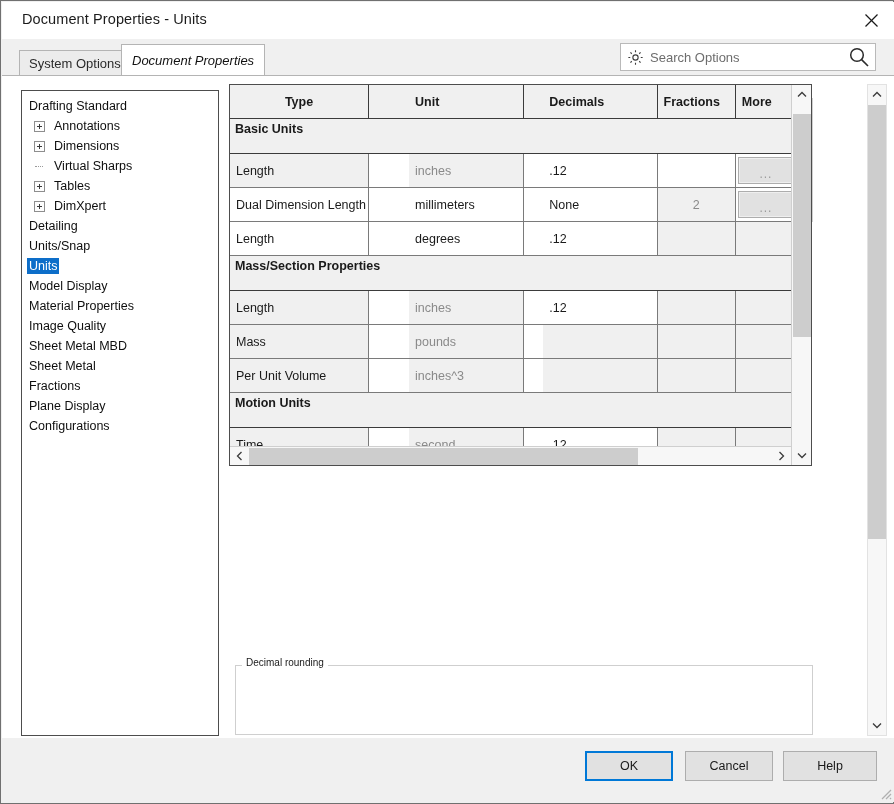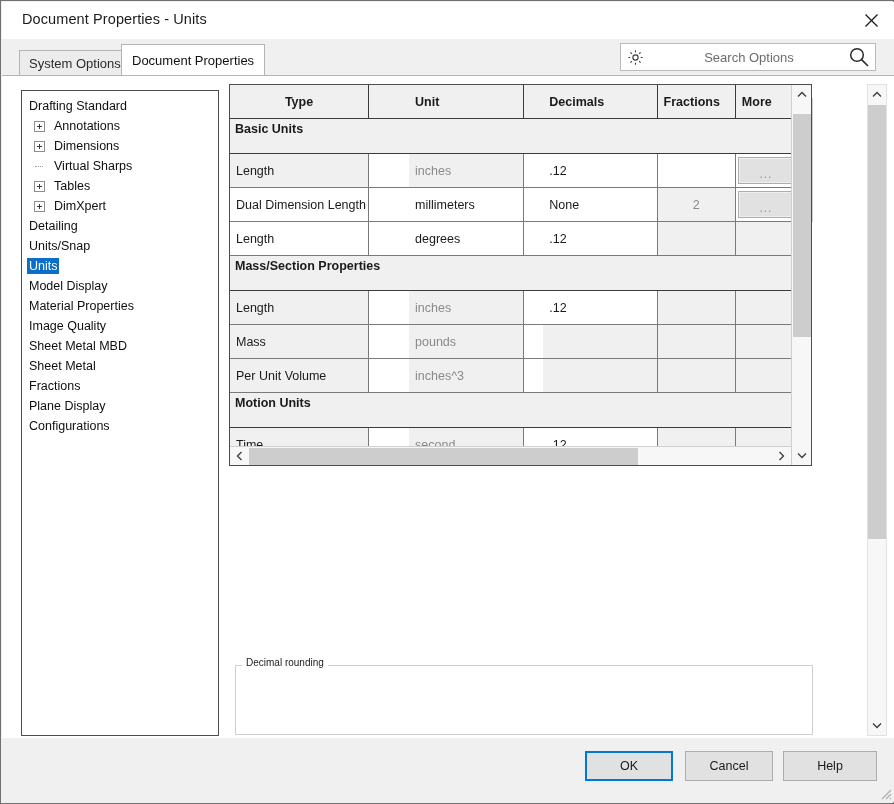--- a/index.html
+++ b/index.html
@@ -11,21 +11,20 @@
     font-size: 12.5px;
     color: #1a1a1a;
     background: #ffffff;
   }
 
   #dialog {
     position: relative;
     width: 894px; height: 804px;
     background: #f0f0f0;
     border: 1px solid #707070;
-    text-align: center;
   }
 
   
   #titlebar {
     position: absolute; left: 1px; top: 1px;
     width: 892px; height: 37px;
     background: #ffffff;
     border-bottom: 1px solid #ffffff;
   }
   #title-text {
@@ -66,20 +65,21 @@
     color: #2b2b2b;
   }
   .tab.active {
     left: 119px; top: 5px;
     height: 31px;
     padding: 0 10px;
     background: #ffffff;
     border-color: #b4b4b4;
     color: #111;
     z-index: 3;
+    font-style: italic;
   }
 
   
   #searchbox {
     position: absolute; left: 619px; top: 42px;
     width: 256px; height: 28px;
     background: #ffffff;
     border: 1px solid #b9b9b9;
     display: flex; align-items: center;
   }

